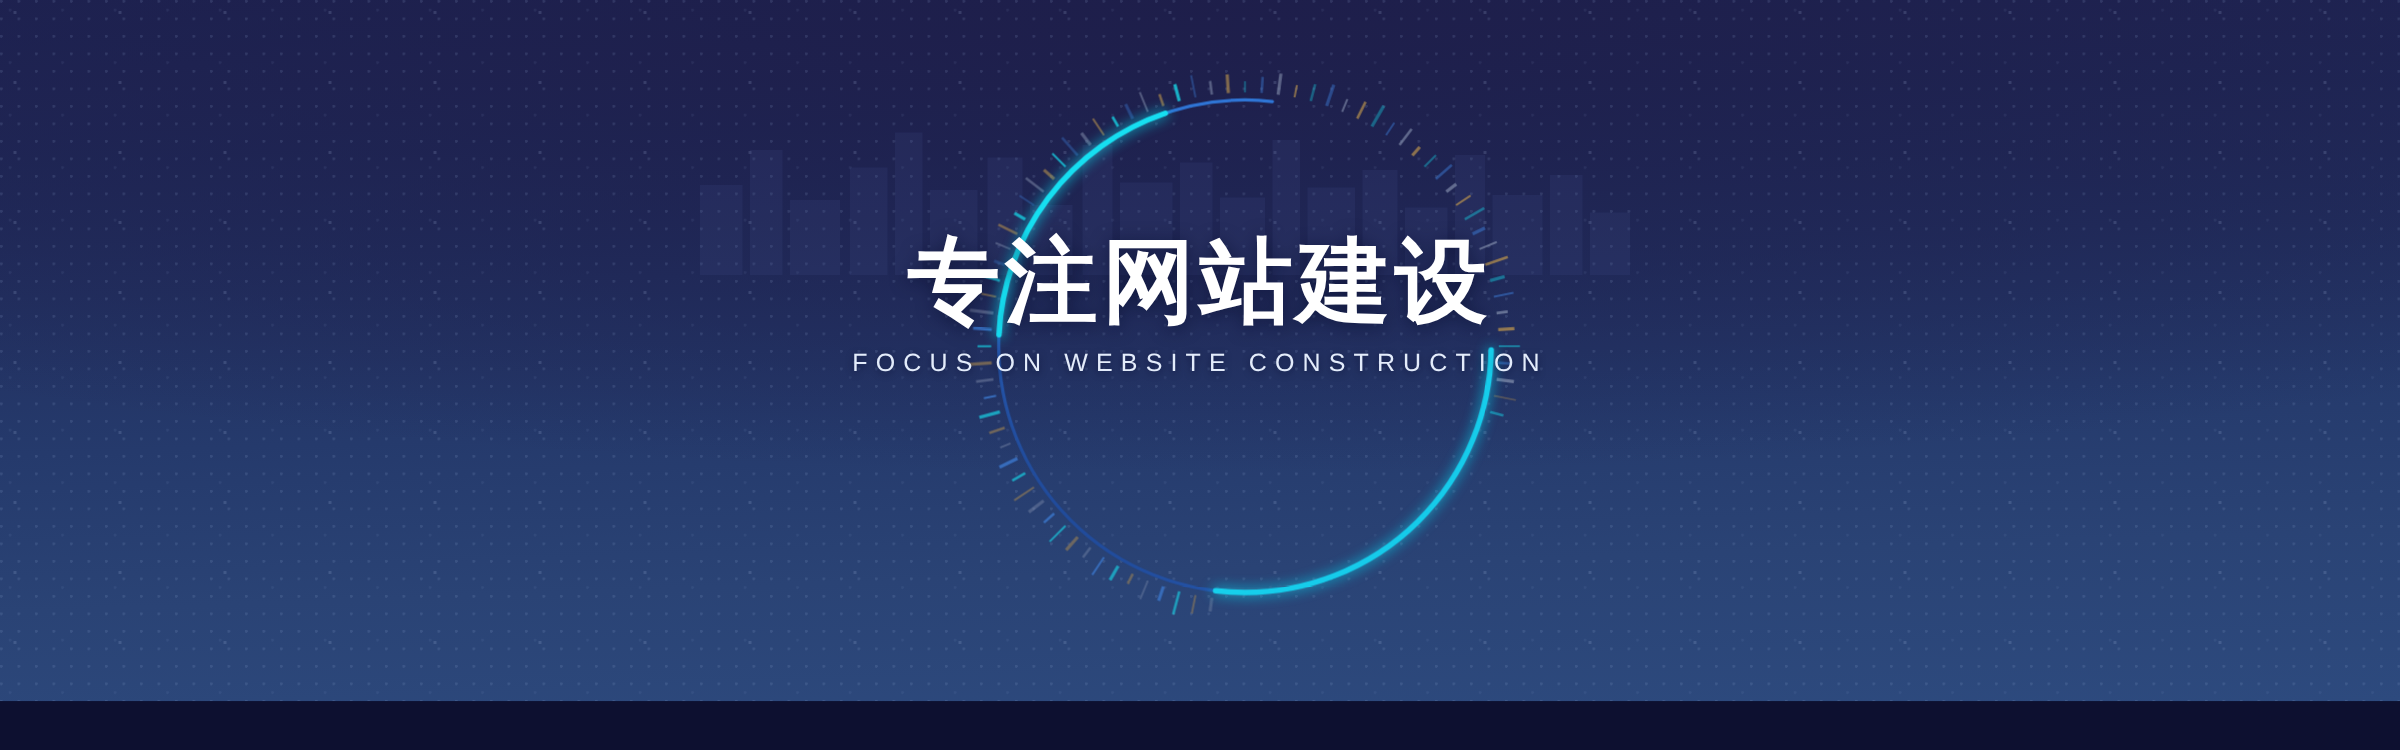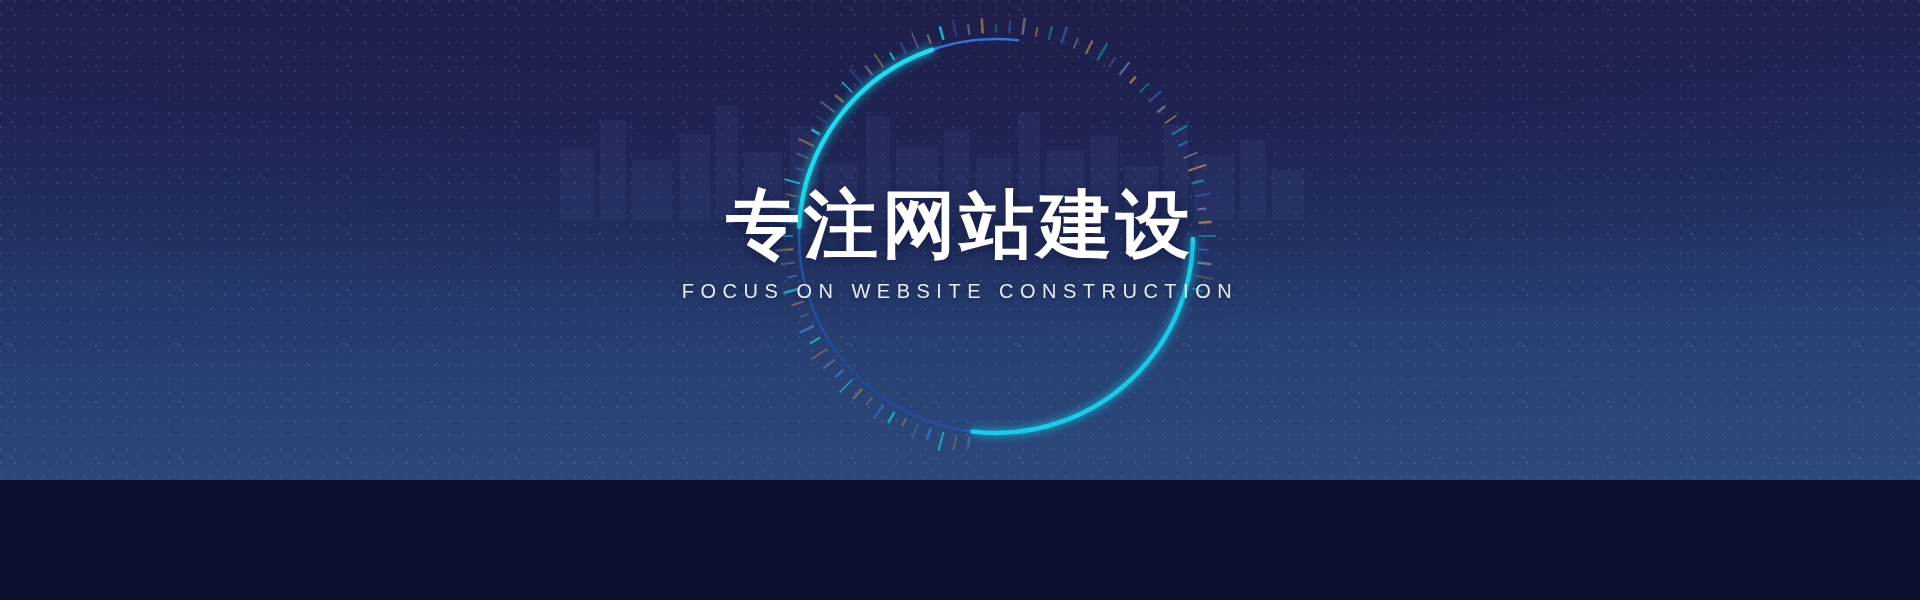--- a/index.html
+++ b/index.html
@@ -7,21 +7,21 @@
     padding: 0;
     background: #0d1030;
   }
   body {
     font-family: "Liberation Sans", "DejaVu Sans", sans-serif;
   }
 
   .banner {
     position: relative;
     width: 1920px;
-    height: 480px;
+    height: 561px;
     overflow: hidden;
     background:
       radial-gradient(ellipse 120% 90% at 50% 0%, rgba(30,30,74,0.95) 0%, rgba(30,34,80,0.55) 45%, rgba(30,34,80,0) 75%),
       linear-gradient(178deg, #1d2150 0%, #1f2756 18%, #223060 38%, #253a6c 58%, #2a4375 78%, #2d4a7e 100%);
   }
 
   
   .dot-grid {
     position: absolute;
     inset: 0;

